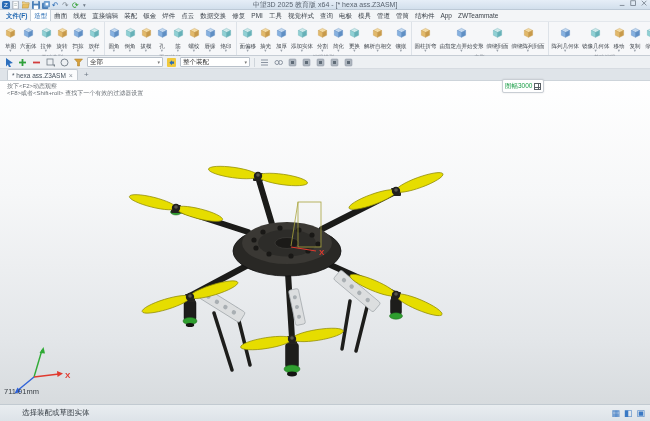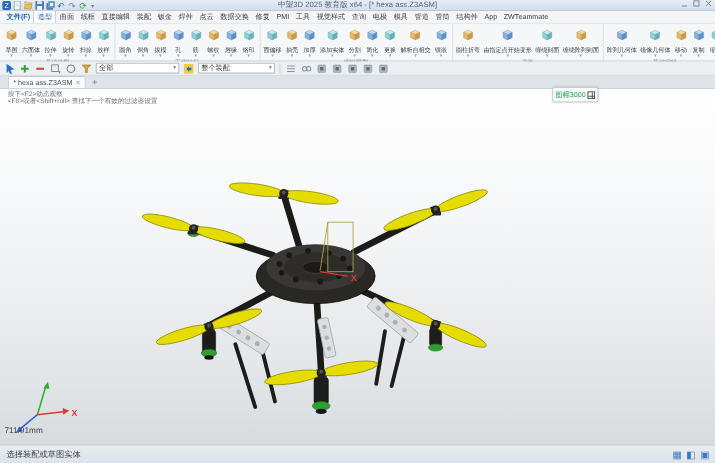--- a/index.html
+++ b/index.html
@@ -93,21 +93,21 @@
   .axredt{fill:var(--axis-red,#e03a2f);font-size:8px;font-weight:bold;}
   .axg{stroke:var(--axis-green,#2faa35);stroke-width:1.4;}
   .axr{stroke:var(--axis-red,#e03a2f);stroke-width:1.4;}
   .axb{stroke:var(--axis-blue,#2f62d8);stroke-width:1.4;}
   .ahg{fill:var(--axis-green,#2faa35);} .ahr{fill:var(--axis-red,#e03a2f);} .ahb{fill:var(--axis-blue,#2f62d8);}
 
   
   .statusbar{position:absolute;left:0;top:404px;width:650px;height:17px;
     background:linear-gradient(#e9edf0,#dde3e8);border-top:1px solid #c2cad1;
     display:flex;align-items:center;}
-  .smsg{font-size:7.5px;color:#3a4148;padding-left:6px;}
+  .smsg{font-size:7.5px;color:#3a4148;padding-left:22px;}
   .statusicons{position:absolute;right:5px;top:0;height:17px;display:flex;align-items:center;gap:4px;}
   .stico{font-size:9px;color:var(--accent-blue,#3a79c4);line-height:17px;}
 </style>
 </head>
 <body>
 
 <div class="app">
 
   <div class="titlebar">
     <div class="qicons" id="qicons">

